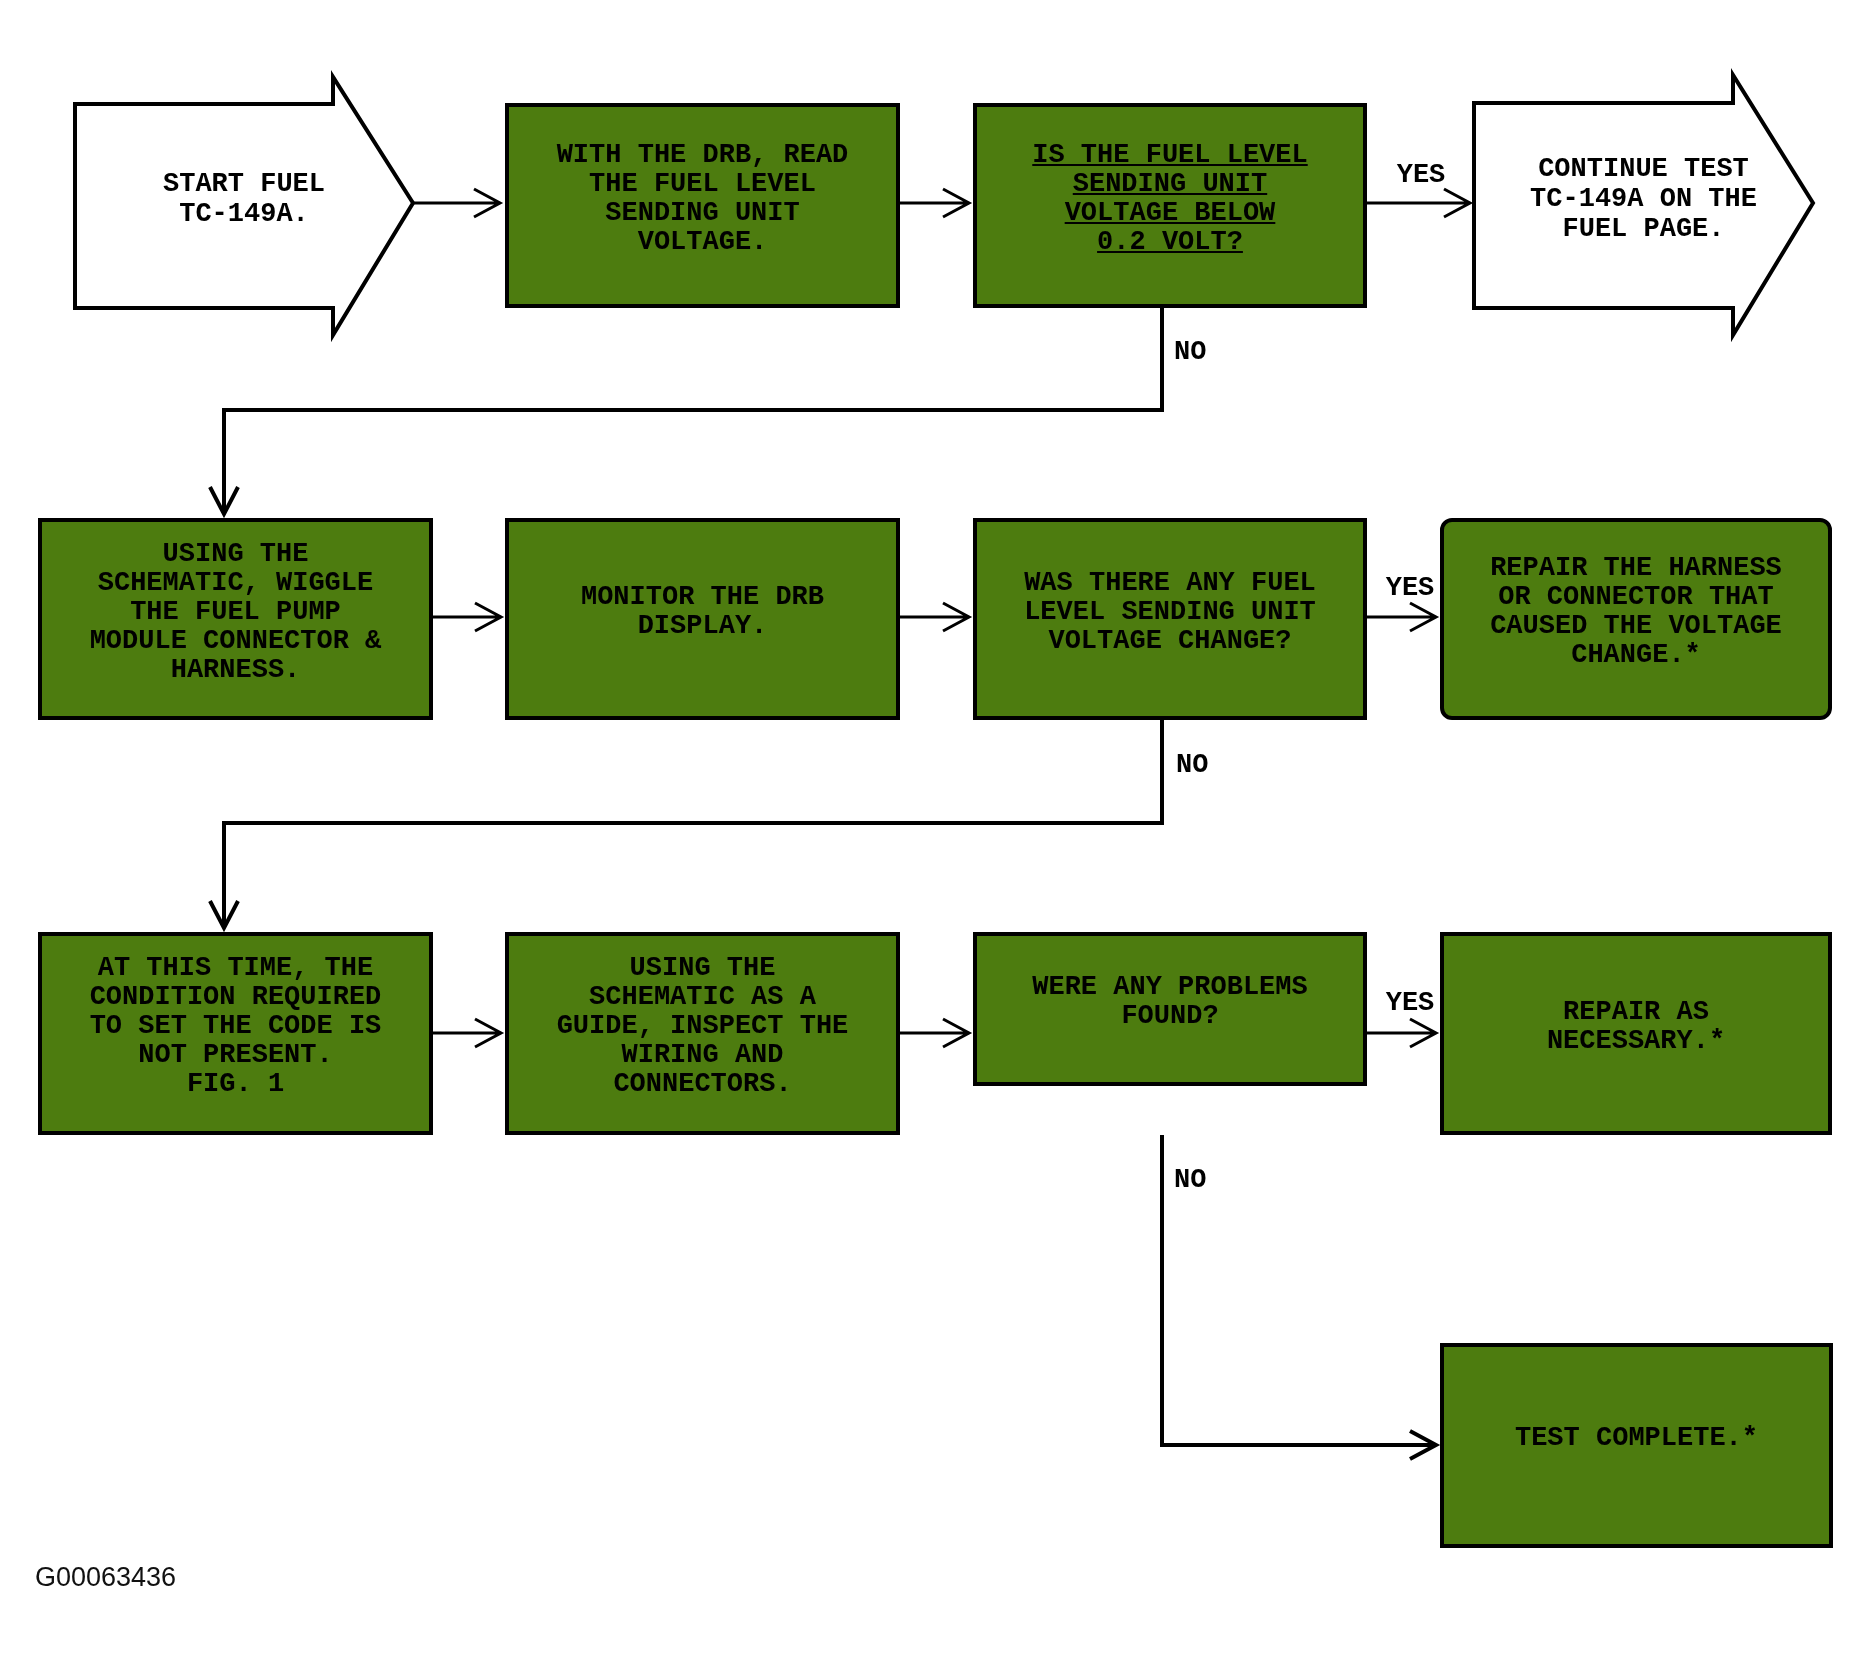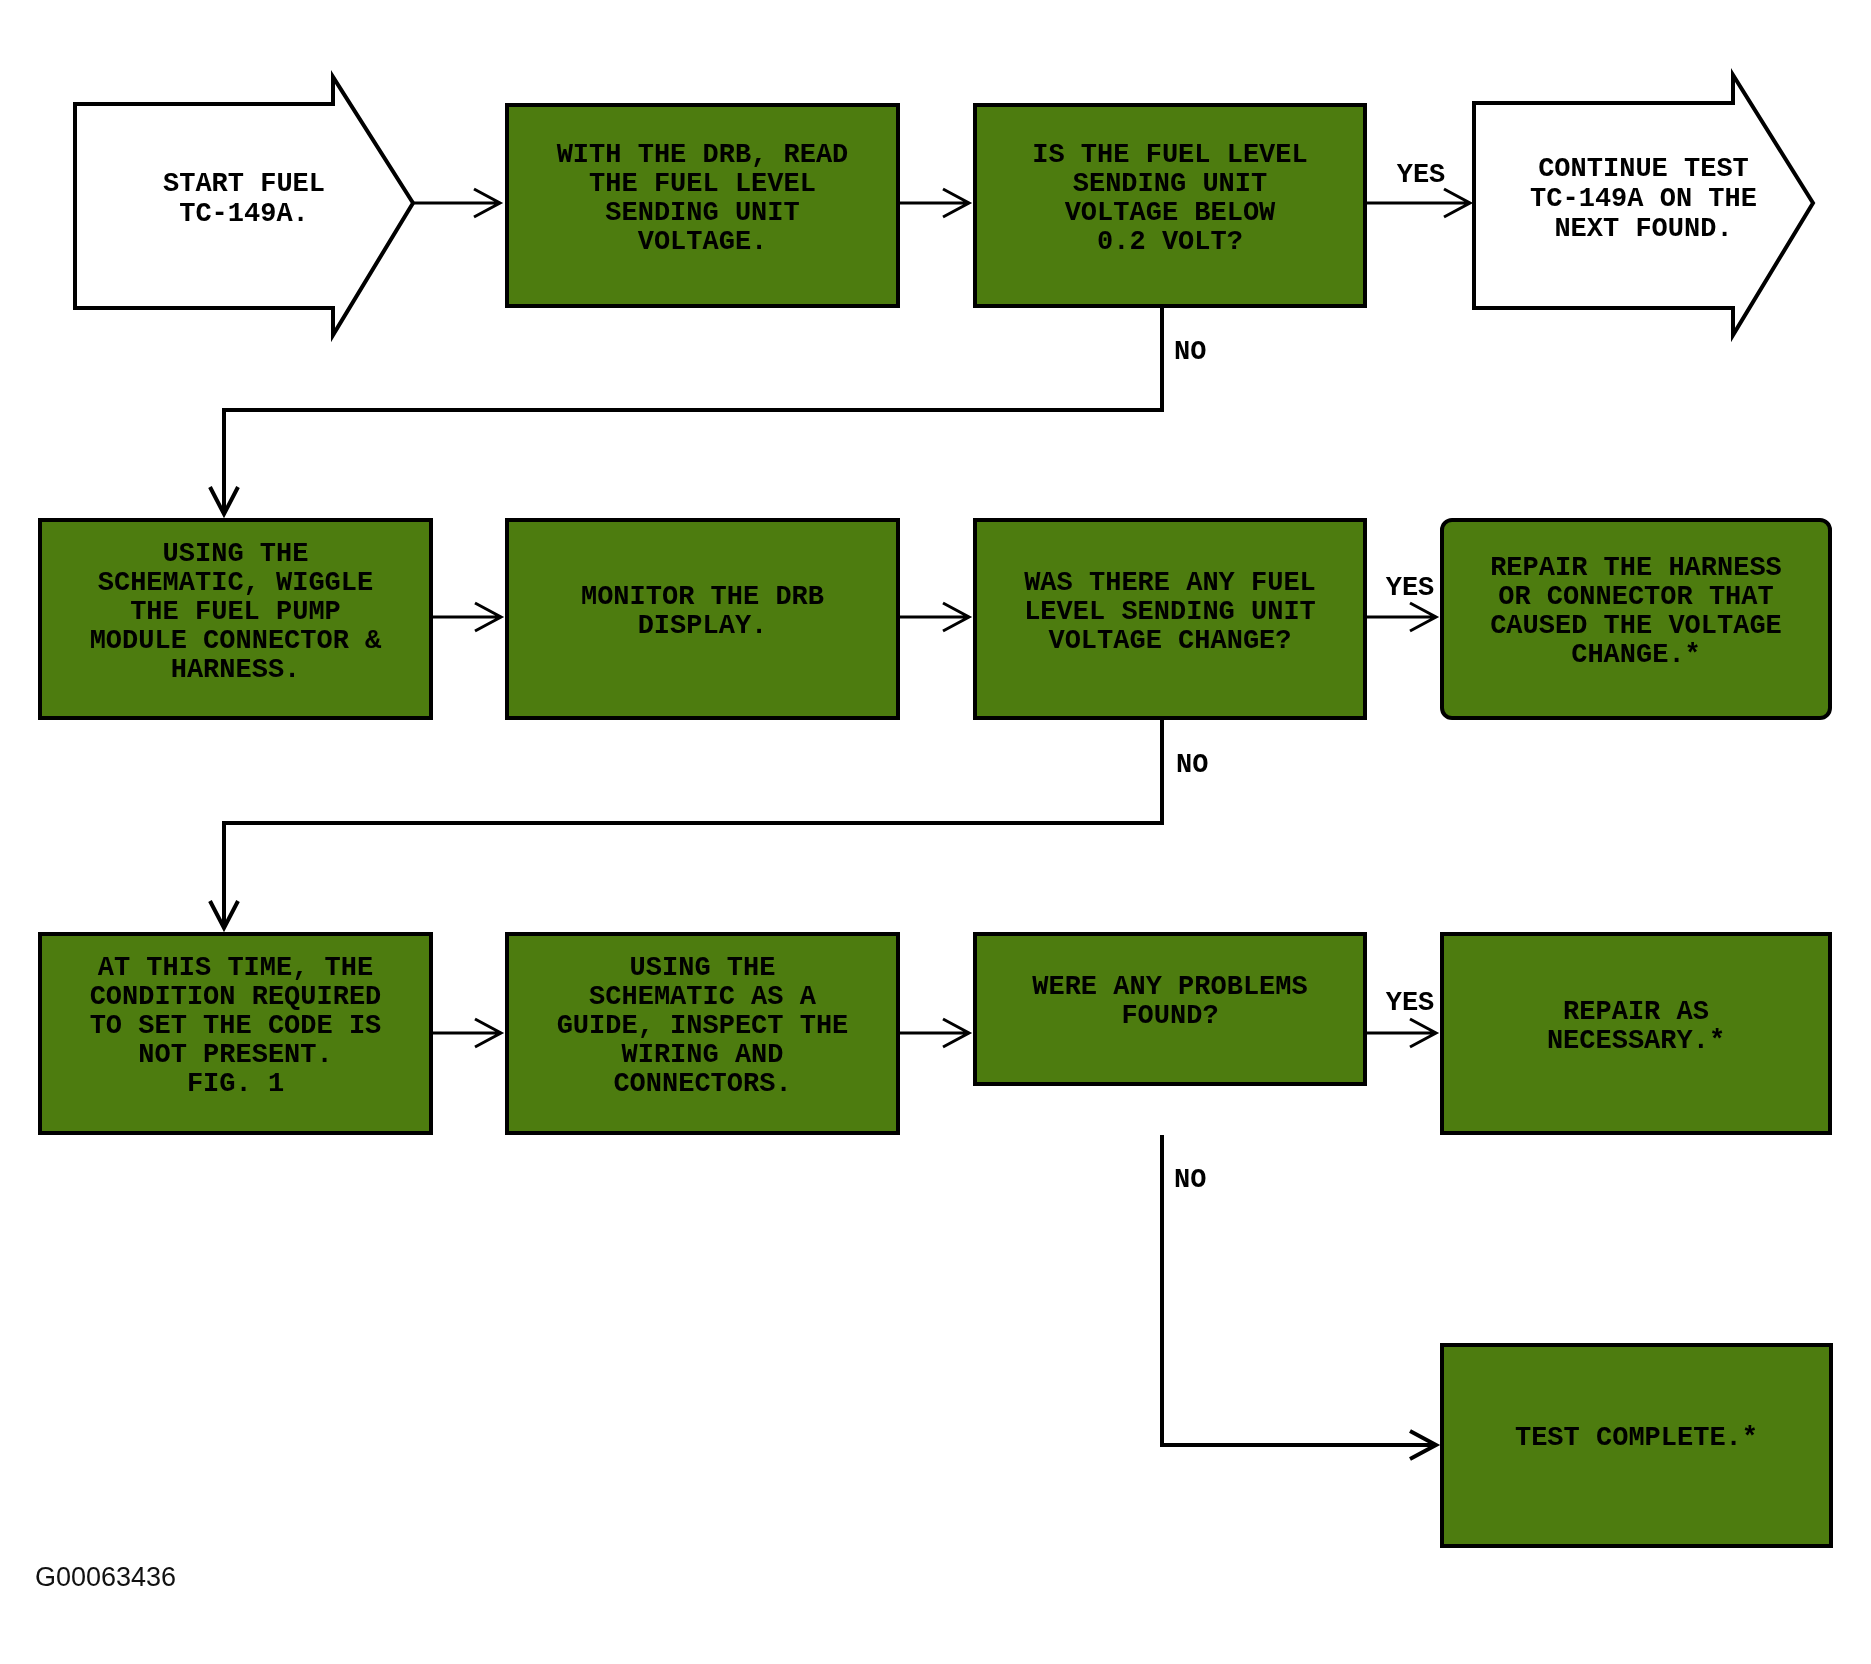--- a/index.html
+++ b/index.html
@@ -57,27 +57,27 @@
     <path d="M900,1033 H969 M943,1019 L969,1033 L943,1047" fill="none" stroke="#000" stroke-width="3"></path>
     <path d="M1367,1033 H1436 M1410,1019 L1436,1033 L1410,1047" fill="none" stroke="#000" stroke-width="3"></path>
 
     <path d="M1162,1135 V1445 H1436 M1410,1431 L1436,1445 L1410,1459" fill="none" stroke="#000" stroke-width="4"></path>
   </svg>
 
   <div class="term-label" style="left:75px;top:104px;width:338px;height:204px;">START FUEL
 TC-149A.</div>
   <div class="term-label" style="left:1474px;top:103px;width:339px;height:205px;">CONTINUE TEST
 TC-149A ON THE
-NEXT FOUND.</div>
+FUEL PAGE.</div>
 
   <div class="node" style="left:505px;top:103px;width:395px;height:205px;">WITH THE DRB, READ
 THE FUEL LEVEL
 SENDING UNIT
 VOLTAGE.</div>
-  <div class="node" style="left:973px;top:103px;width:394px;height:205px;">IS THE FUEL LEVEL
+  <div class="node" style="left:973px;top:103px;width:394px;height:205px;text-decoration:underline;">IS THE FUEL LEVEL
 SENDING UNIT
 VOLTAGE BELOW
 0.2 VOLT?</div>
 
   <div class="node" style="left:38px;top:518px;width:395px;height:202px;">USING THE
 SCHEMATIC, WIGGLE
 THE FUEL PUMP
 MODULE CONNECTOR &amp;
 HARNESS.</div>
   <div class="node" style="left:505px;top:518px;width:395px;height:202px;">MONITOR THE DRB

